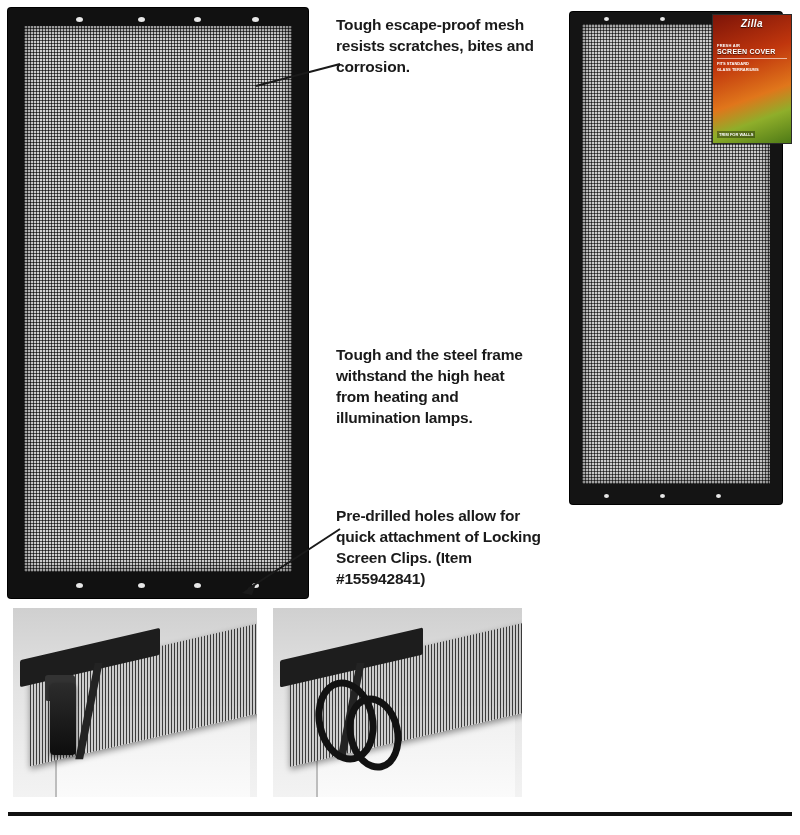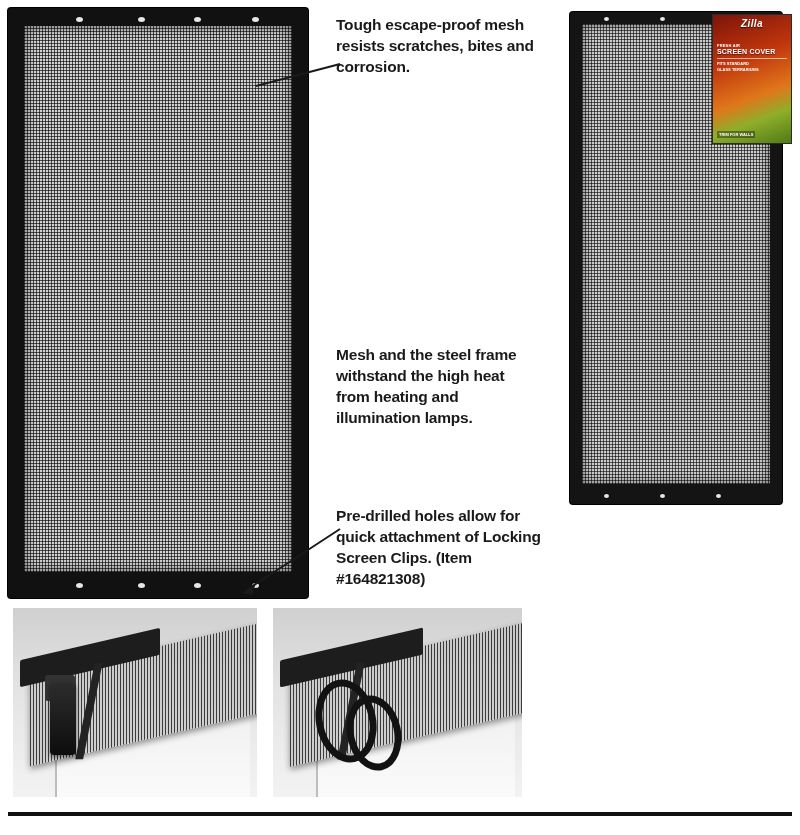--- a/index.html
+++ b/index.html
@@ -288,22 +288,22 @@
   <div class="brand">Zilla</div>
   <div class="lbl-sub">FRESH AIR</div>
   <div class="lbl-title">SCREEN COVER</div>
   <div class="lbl-rule"></div>
   <div class="lbl-note">FITS STANDARD</div>
   <div class="lbl-note">GLASS TERRARIUMS</div>
   <div class="lbl-badge">TRIM FOR WALLS</div>
 </div>
 
 <div class="abs callout" id="callout-mesh">Tough escape-proof mesh resists scratches, bites and corrosion.</div>
-<div class="abs callout" id="callout-heat">Mesh and the steel frame withstand the high heat from heating and illumination lamps.</div>
-<div class="abs callout" id="callout-holes">Pre-drilled holes allow for quick attachment of Locking Screen Clips. (Item #164821308)</div>
+<div class="abs callout" id="callout-heat">Tough and the steel frame withstand the high heat from heating and illumination lamps.</div>
+<div class="abs callout" id="callout-holes">Pre-drilled holes allow for quick attachment of Locking Screen Clips. (Item #155942841)</div>
 
 <svg class="abs leader" style="left:250px; top:60px;" width="92" height="30">
   <line x1="90" y1="4" x2="6" y2="26" stroke="#1a1a1a" stroke-width="2"></line>
 </svg>
 <svg class="abs leader" style="left:240px; top:525px;" width="104" height="70">
   <line x1="100" y1="4" x2="8" y2="64" stroke="#1a1a1a" stroke-width="2"></line>
   <polygon points="2,68 16,58 12,70" fill="#1a1a1a"></polygon>
 </svg>
 
 <div class="abs detail-photo" id="detail-photo-clip">

